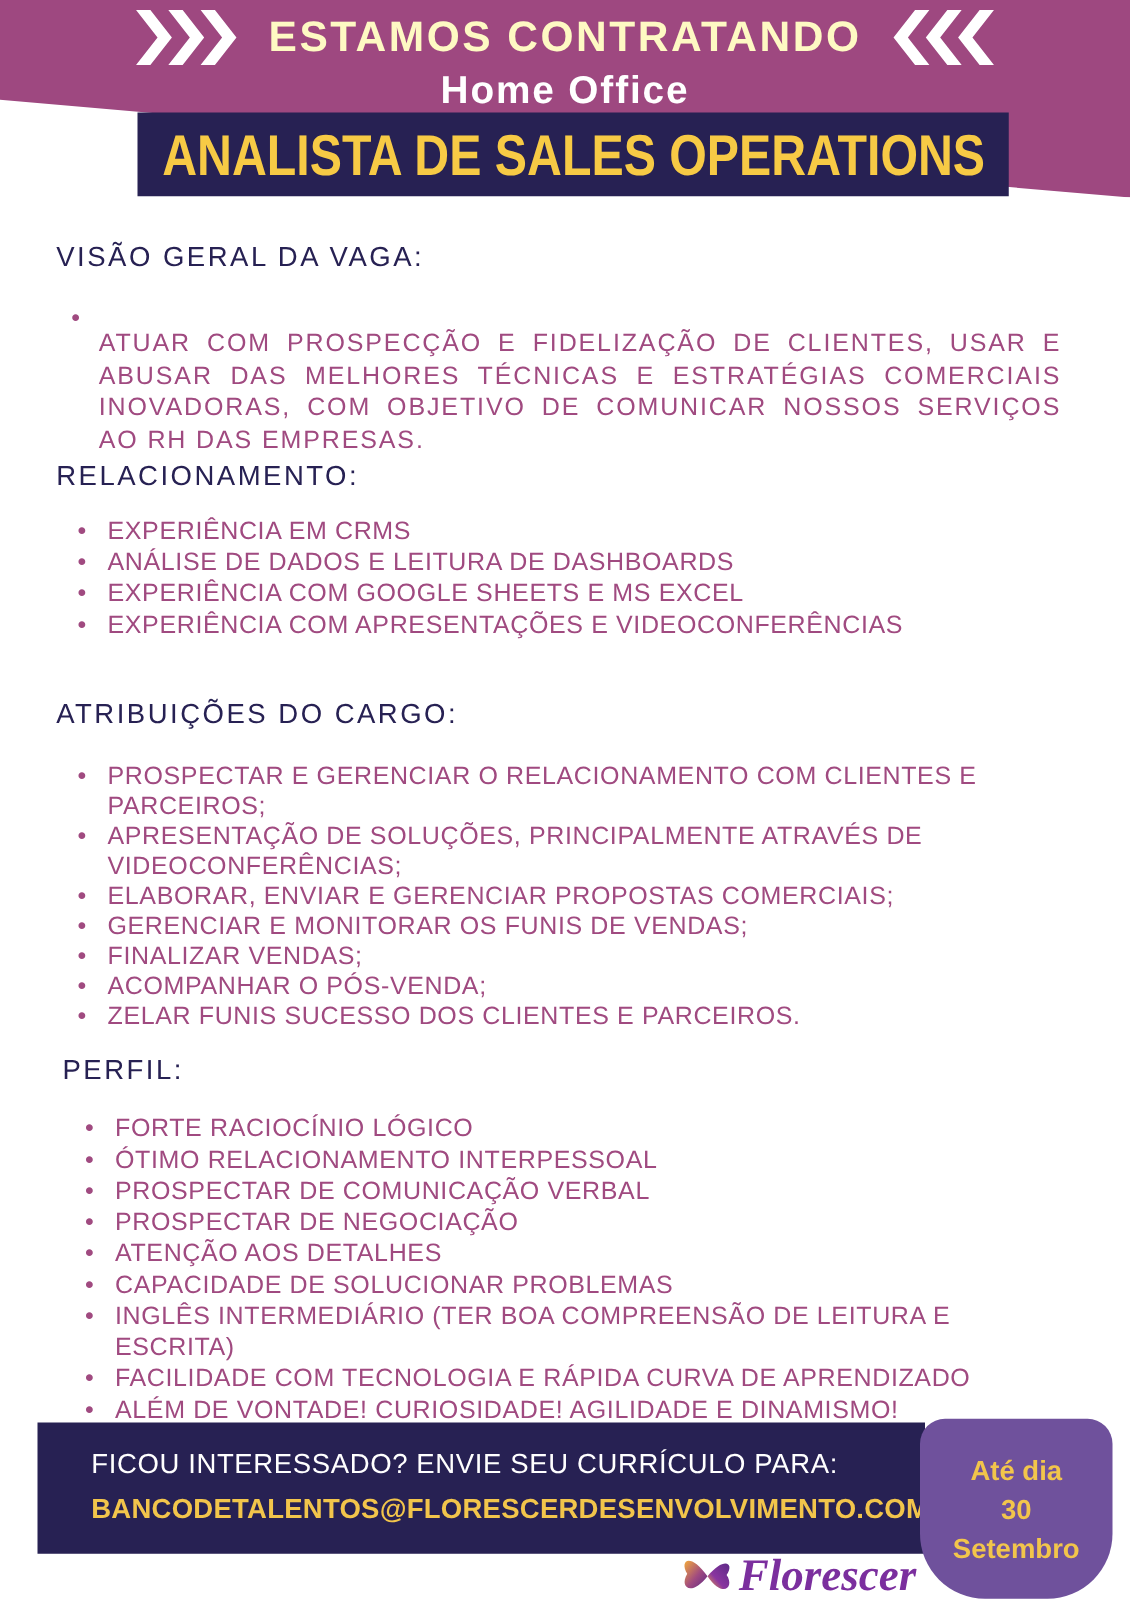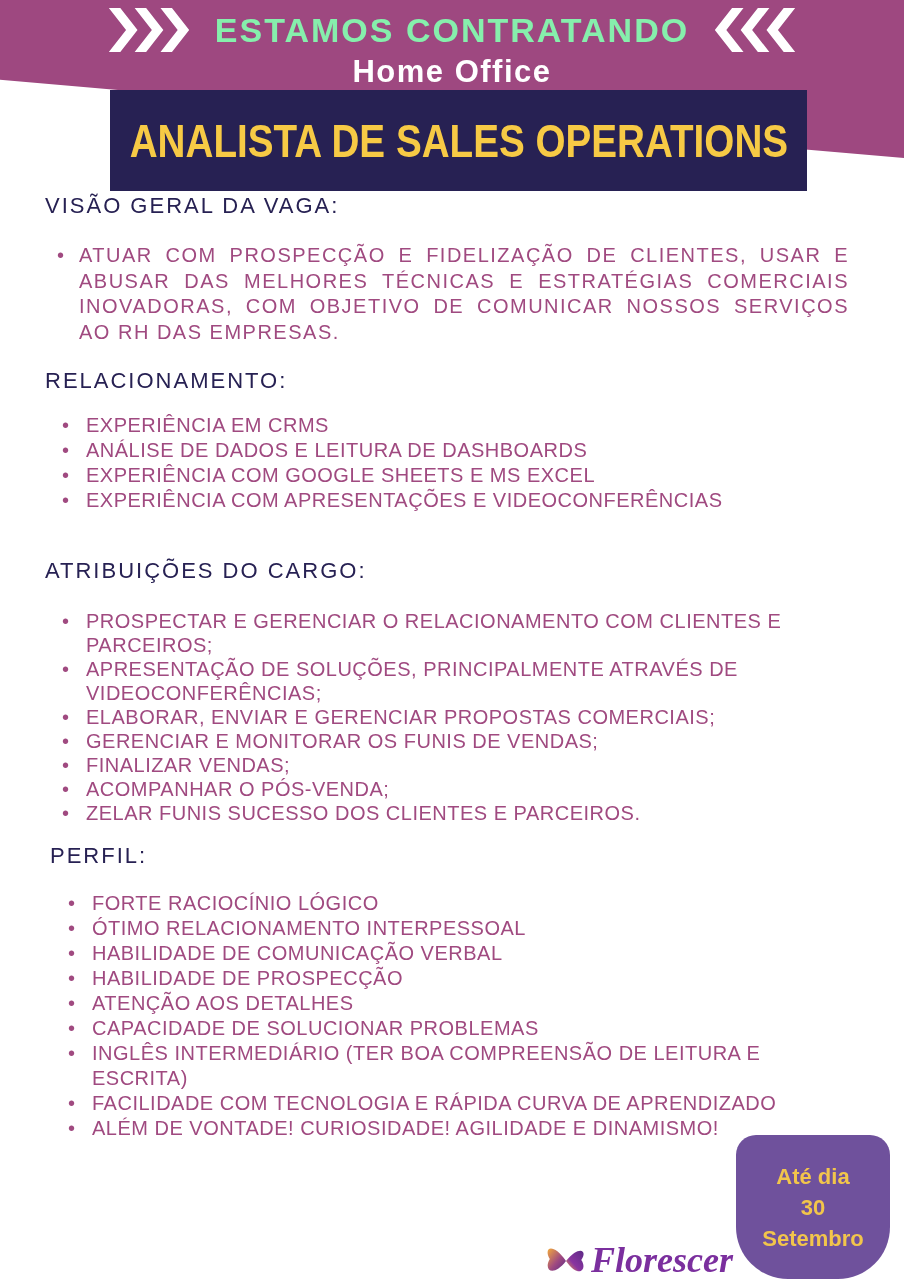--- a/index.html
+++ b/index.html
@@ -11,50 +11,50 @@
   .banner{
     position:absolute;left:0;top:0;width:904px;height:158px;
     background:#9e4880;
     clip-path:polygon(0 0,100% 0,100% 100%,0 50.5%);
   }
   .banner-line1{
     position:absolute;left:0;top:8px;width:100%;
     display:flex;align-items:center;justify-content:center;gap:22px;
   }
   .banner-title{
-    color:#86efac;font-size:34px;font-weight:700;letter-spacing:2px;white-space:nowrap;
+    color:#fef9c3;font-size:34px;font-weight:700;letter-spacing:2px;white-space:nowrap;
   }
   .banner-line2{
     position:absolute;left:0;top:54px;width:100%;text-align:center;
     color:#ffffff;font-size:31px;font-weight:700;letter-spacing:1.5px;
   }
   .chevrons{display:block;}
   
   .title-box{
-    position:absolute;left:110px;top:90px;width:697px;height:101px;
+    position:absolute;left:110px;top:90px;width:697px;height:67px;
     background:#272153;display:flex;align-items:center;justify-content:center;
     z-index:2;
   }
   .title-box .job-title{
     color:#f7ca45;font-size:46px;font-weight:700;white-space:nowrap;
     display:inline-block;transform:scaleX(0.84);transform-origin:center;
   }
   
   .sec-heading{
     position:absolute;left:45px;
     color:#272153;font-size:22px;font-weight:400;letter-spacing:2px;white-space:nowrap;
   }
   
   .para{
     position:absolute;left:57px;top:243px;width:792px;
     display:flex;color:#a04a80;
   }
   .para .bullet-dot{flex:0 0 22px;font-size:20px;line-height:25.5px;}
   .para .para-text{
-    flex:1;text-align:justify;font-size:20px;line-height:25.5px;letter-spacing:1.5px;
+    flex:1;text-align:justify;font-size:20px;line-height:25.5px;letter-spacing:1.5px;margin-top:20px;
   }
   
   ul.blist{
     position:absolute;left:62px;margin:0;padding:0;list-style:none;
     width:740px;color:#a04a80;font-size:20px;letter-spacing:0.5px;
   }
   ul.blist li{position:relative;padding-left:24px;}
   ul.blist li .dot{position:absolute;left:0;top:0;}
   #list-conhecimentos{top:413px;line-height:25px;}
   #list-atribuicoes{top:609px;line-height:24px;}
@@ -129,29 +129,33 @@
     <li><span class="dot">•</span><span>GERENCIAR E MONITORAR OS FUNIS DE VENDAS;</span></li>
     <li><span class="dot">•</span><span>FINALIZAR VENDAS;</span></li>
     <li><span class="dot">•</span><span>ACOMPANHAR O PÓS-VENDA;</span></li>
     <li><span class="dot">•</span><span>ZELAR FUNIS SUCESSO DOS CLIENTES E PARCEIROS.</span></li>
   </ul>
 
   <div class="sec-heading" style="top:843px;left:50px">PERFIL:</div>
   <ul class="blist" id="list-perfil">
     <li><span class="dot">•</span><span>FORTE RACIOCÍNIO LÓGICO</span></li>
     <li><span class="dot">•</span><span>ÓTIMO RELACIONAMENTO INTERPESSOAL</span></li>
-    <li><span class="dot">•</span><span>HABILIDADE DE COMUNICAÇÃO VERBAL</span></li>
-    <li><span class="dot">•</span><span>HABILIDADE DE PROSPECÇÃO</span></li>
+    <li><span class="dot">•</span><span>PROSPECTAR DE COMUNICAÇÃO VERBAL</span></li>
+    <li><span class="dot">•</span><span>PROSPECTAR DE NEGOCIAÇÃO</span></li>
     <li><span class="dot">•</span><span>ATENÇÃO AOS DETALHES</span></li>
     <li><span class="dot">•</span><span>CAPACIDADE DE SOLUCIONAR PROBLEMAS</span></li>
     <li><span class="dot">•</span><span>INGLÊS INTERMEDIÁRIO (TER BOA COMPREENSÃO DE LEITURA E ESCRITA)</span></li>
     <li><span class="dot">•</span><span>FACILIDADE COM TECNOLOGIA E RÁPIDA CURVA DE APRENDIZADO</span></li>
     <li><span class="dot">•</span><span>ALÉM DE VONTADE! CURIOSIDADE! AGILIDADE E DINAMISMO!</span></li>
   </ul>
 
+  <div class="footer-box">
+    <div class="footer-line1">FICOU INTERESSADO? ENVIE SEU CURRÍCULO PARA:</div>
+    <div class="footer-email">BANCODETALENTOS@FLORESCERDESENVOLVIMENTO.COM</div>
+  </div>
 
   <div class="date-box">
     <span>Até dia</span>
     <span>30</span>
     <span>Setembro</span>
   </div>
 
   <div class="logo">
     <svg width="46" height="42" viewBox="0 0 48 44">
       <defs>

